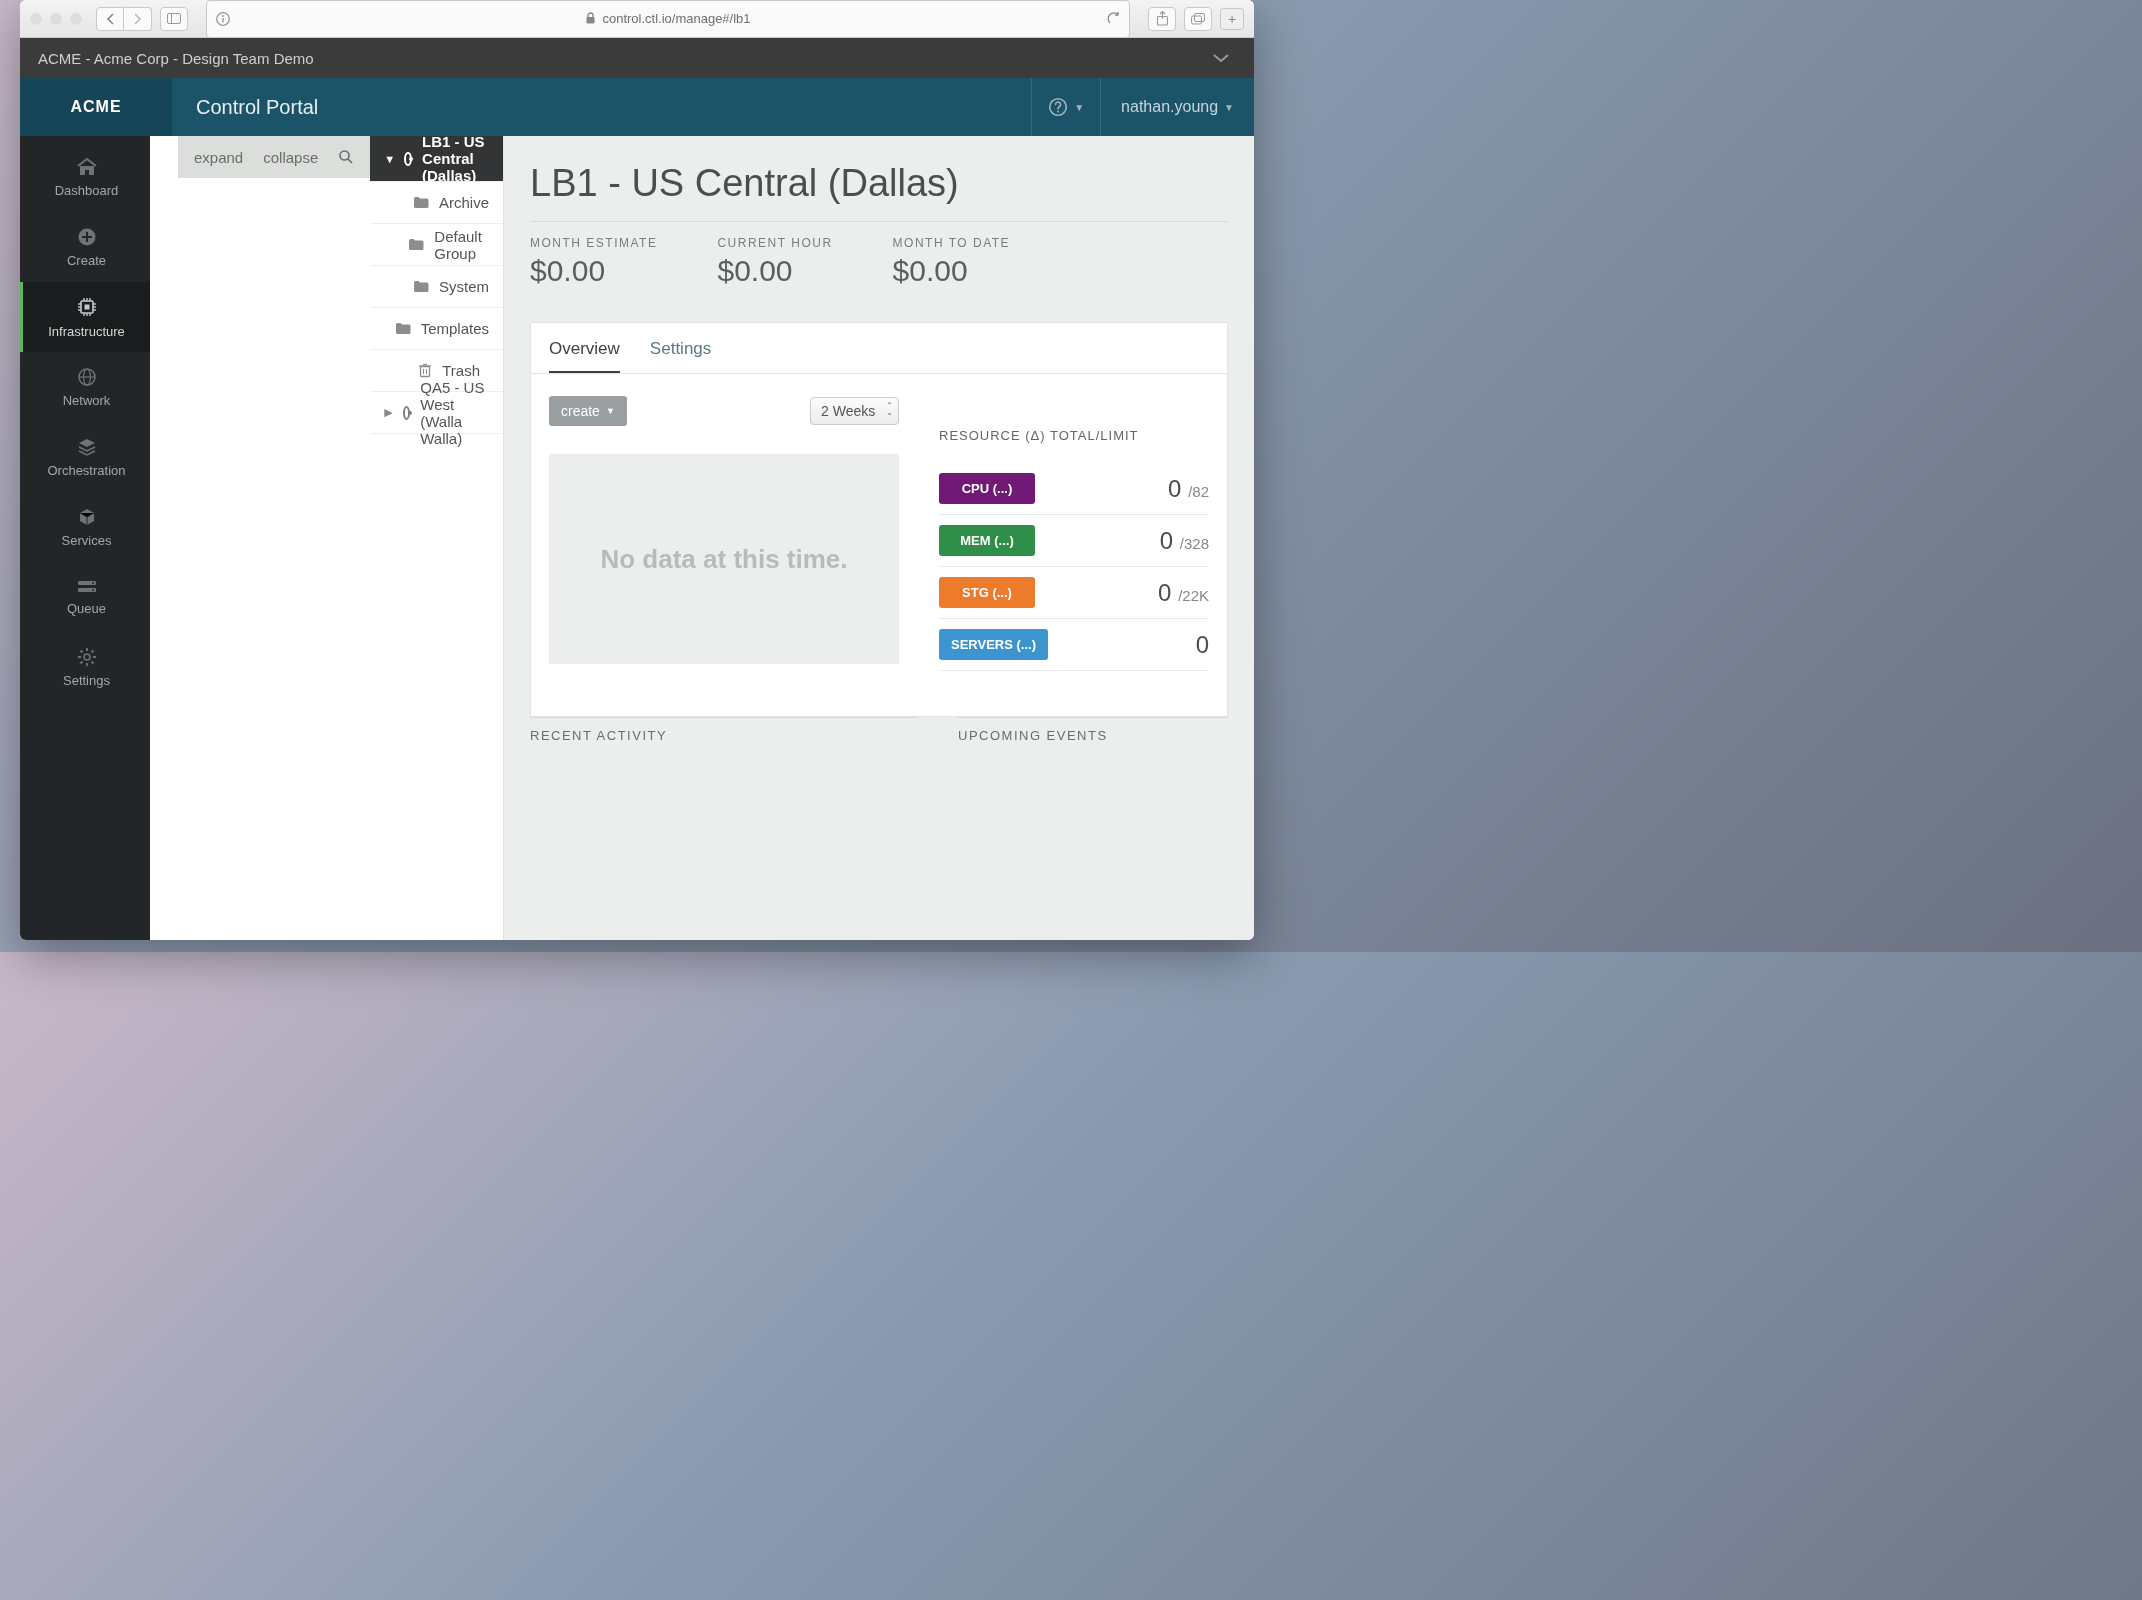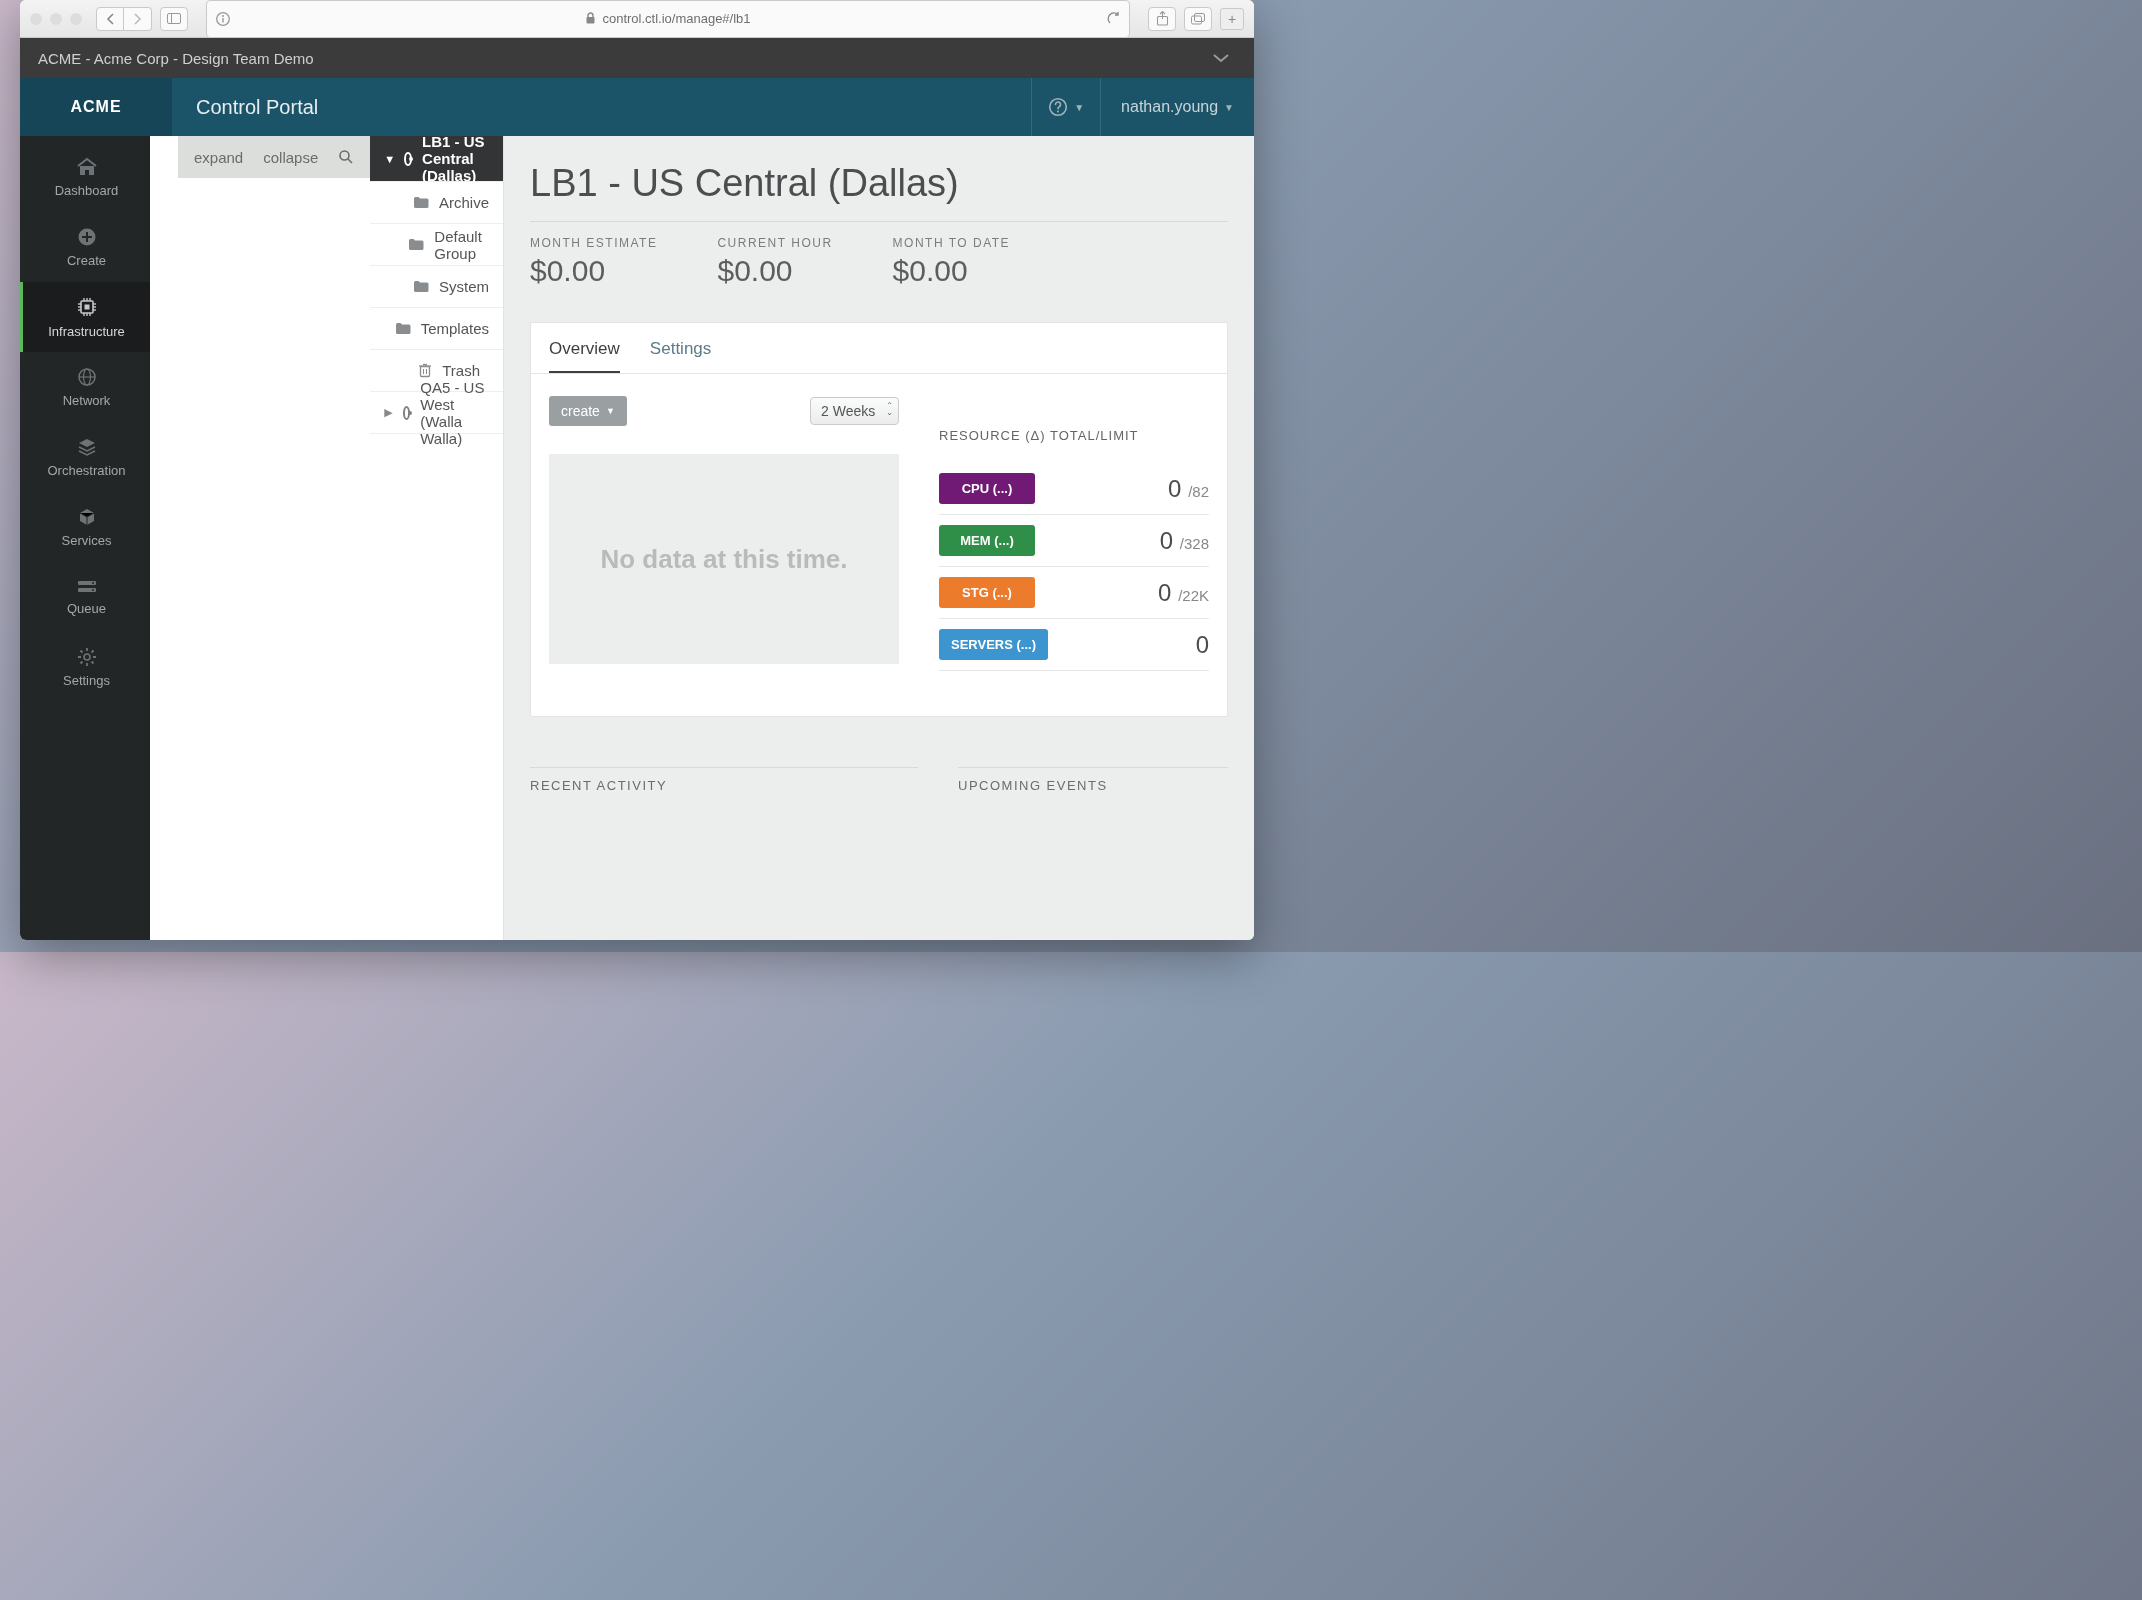--- a/index.html
+++ b/index.html
@@ -98,21 +98,21 @@
   .rescol{width:270px;margin-top:32px;}
   .reshdr{font-size:13px;letter-spacing:1px;color:#636566;margin-bottom:20px;}
   .resrow{display:flex;align-items:center;justify-content:space-between;border-bottom:1px solid #e7e9e9;padding:10px 0;}
   .pill{color:#fff;font-size:13px;font-weight:600;border-radius:3px;padding:8px 12px;min-width:96px;text-align:center;}
   .pill.cpu{background:#701a75;}
   .pill.mem{background:#2f8f49;}
   .pill.stg{background:#ec7b2c;}
   .pill.srv{background:#3d95cf;}
   .resval{font-size:24px;color:#4a4c4d;}
   .resval .lim{font-size:15px;color:#888;}
-  .bottomsections{display:flex;gap:40px;margin-top:50px;}
+  .bottomsections{display:flex;gap:40px;}
   .bottomsections .sec{flex:1;}
   .sec h3{font-size:13px;letter-spacing:1.5px;color:#6a6c6d;font-weight:500;border-top:1px solid #d8dada;padding-top:10px;}
   svg{display:block;}
 </style>
 </head>
 <body>
 
 <div class="window">
 
   <div class="titlebar">

